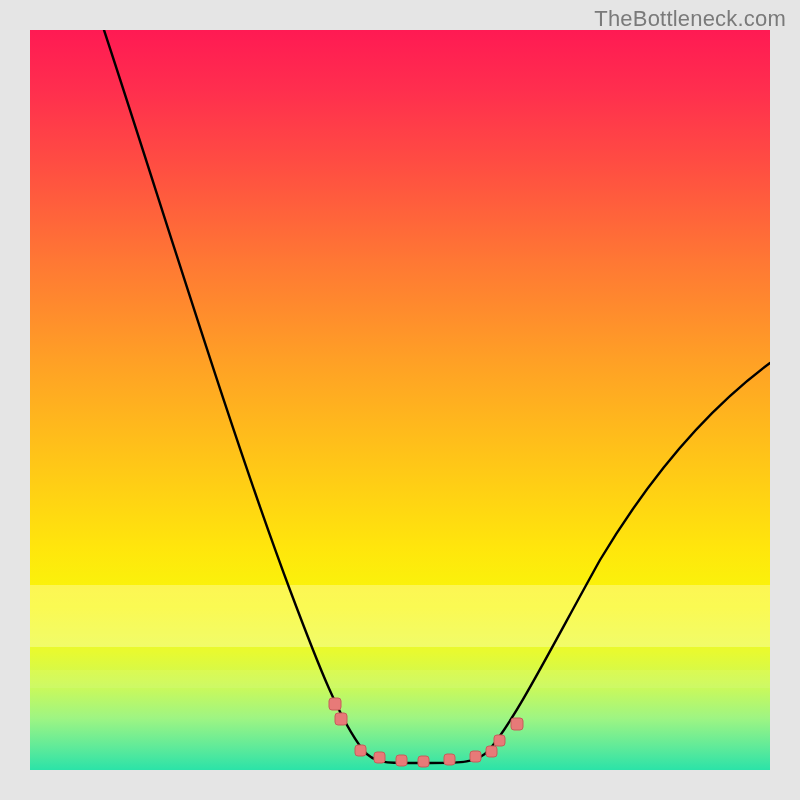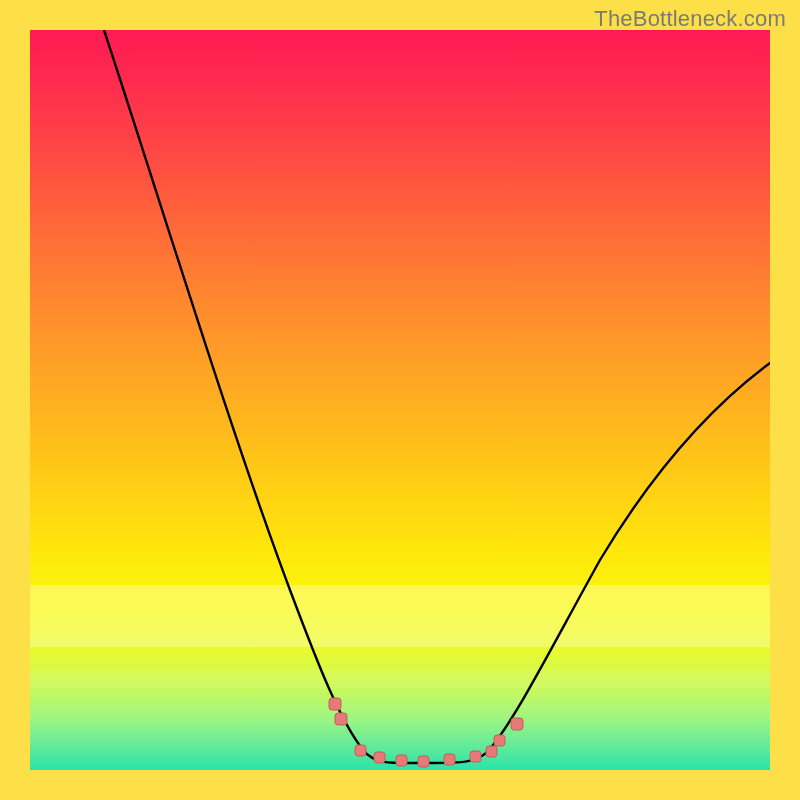--- a/index.html
+++ b/index.html
@@ -8,21 +8,21 @@
     width: 800px;
     height: 800px;
     overflow: hidden;
     background: #000;
     font-family: Arial, Helvetica, sans-serif;
   }
   .frame {
     position: relative;
     width: 800px;
     height: 800px;
-    background: #fde047;
+    background: #e5e5e5;
   }
   .plot-area {
     position: absolute;
     left: 30px;
     top: 30px;
     width: 740px;
     height: 740px;
     background: linear-gradient(to bottom,
       #ff1a53 0%,
       #ff2e4e 8%,

